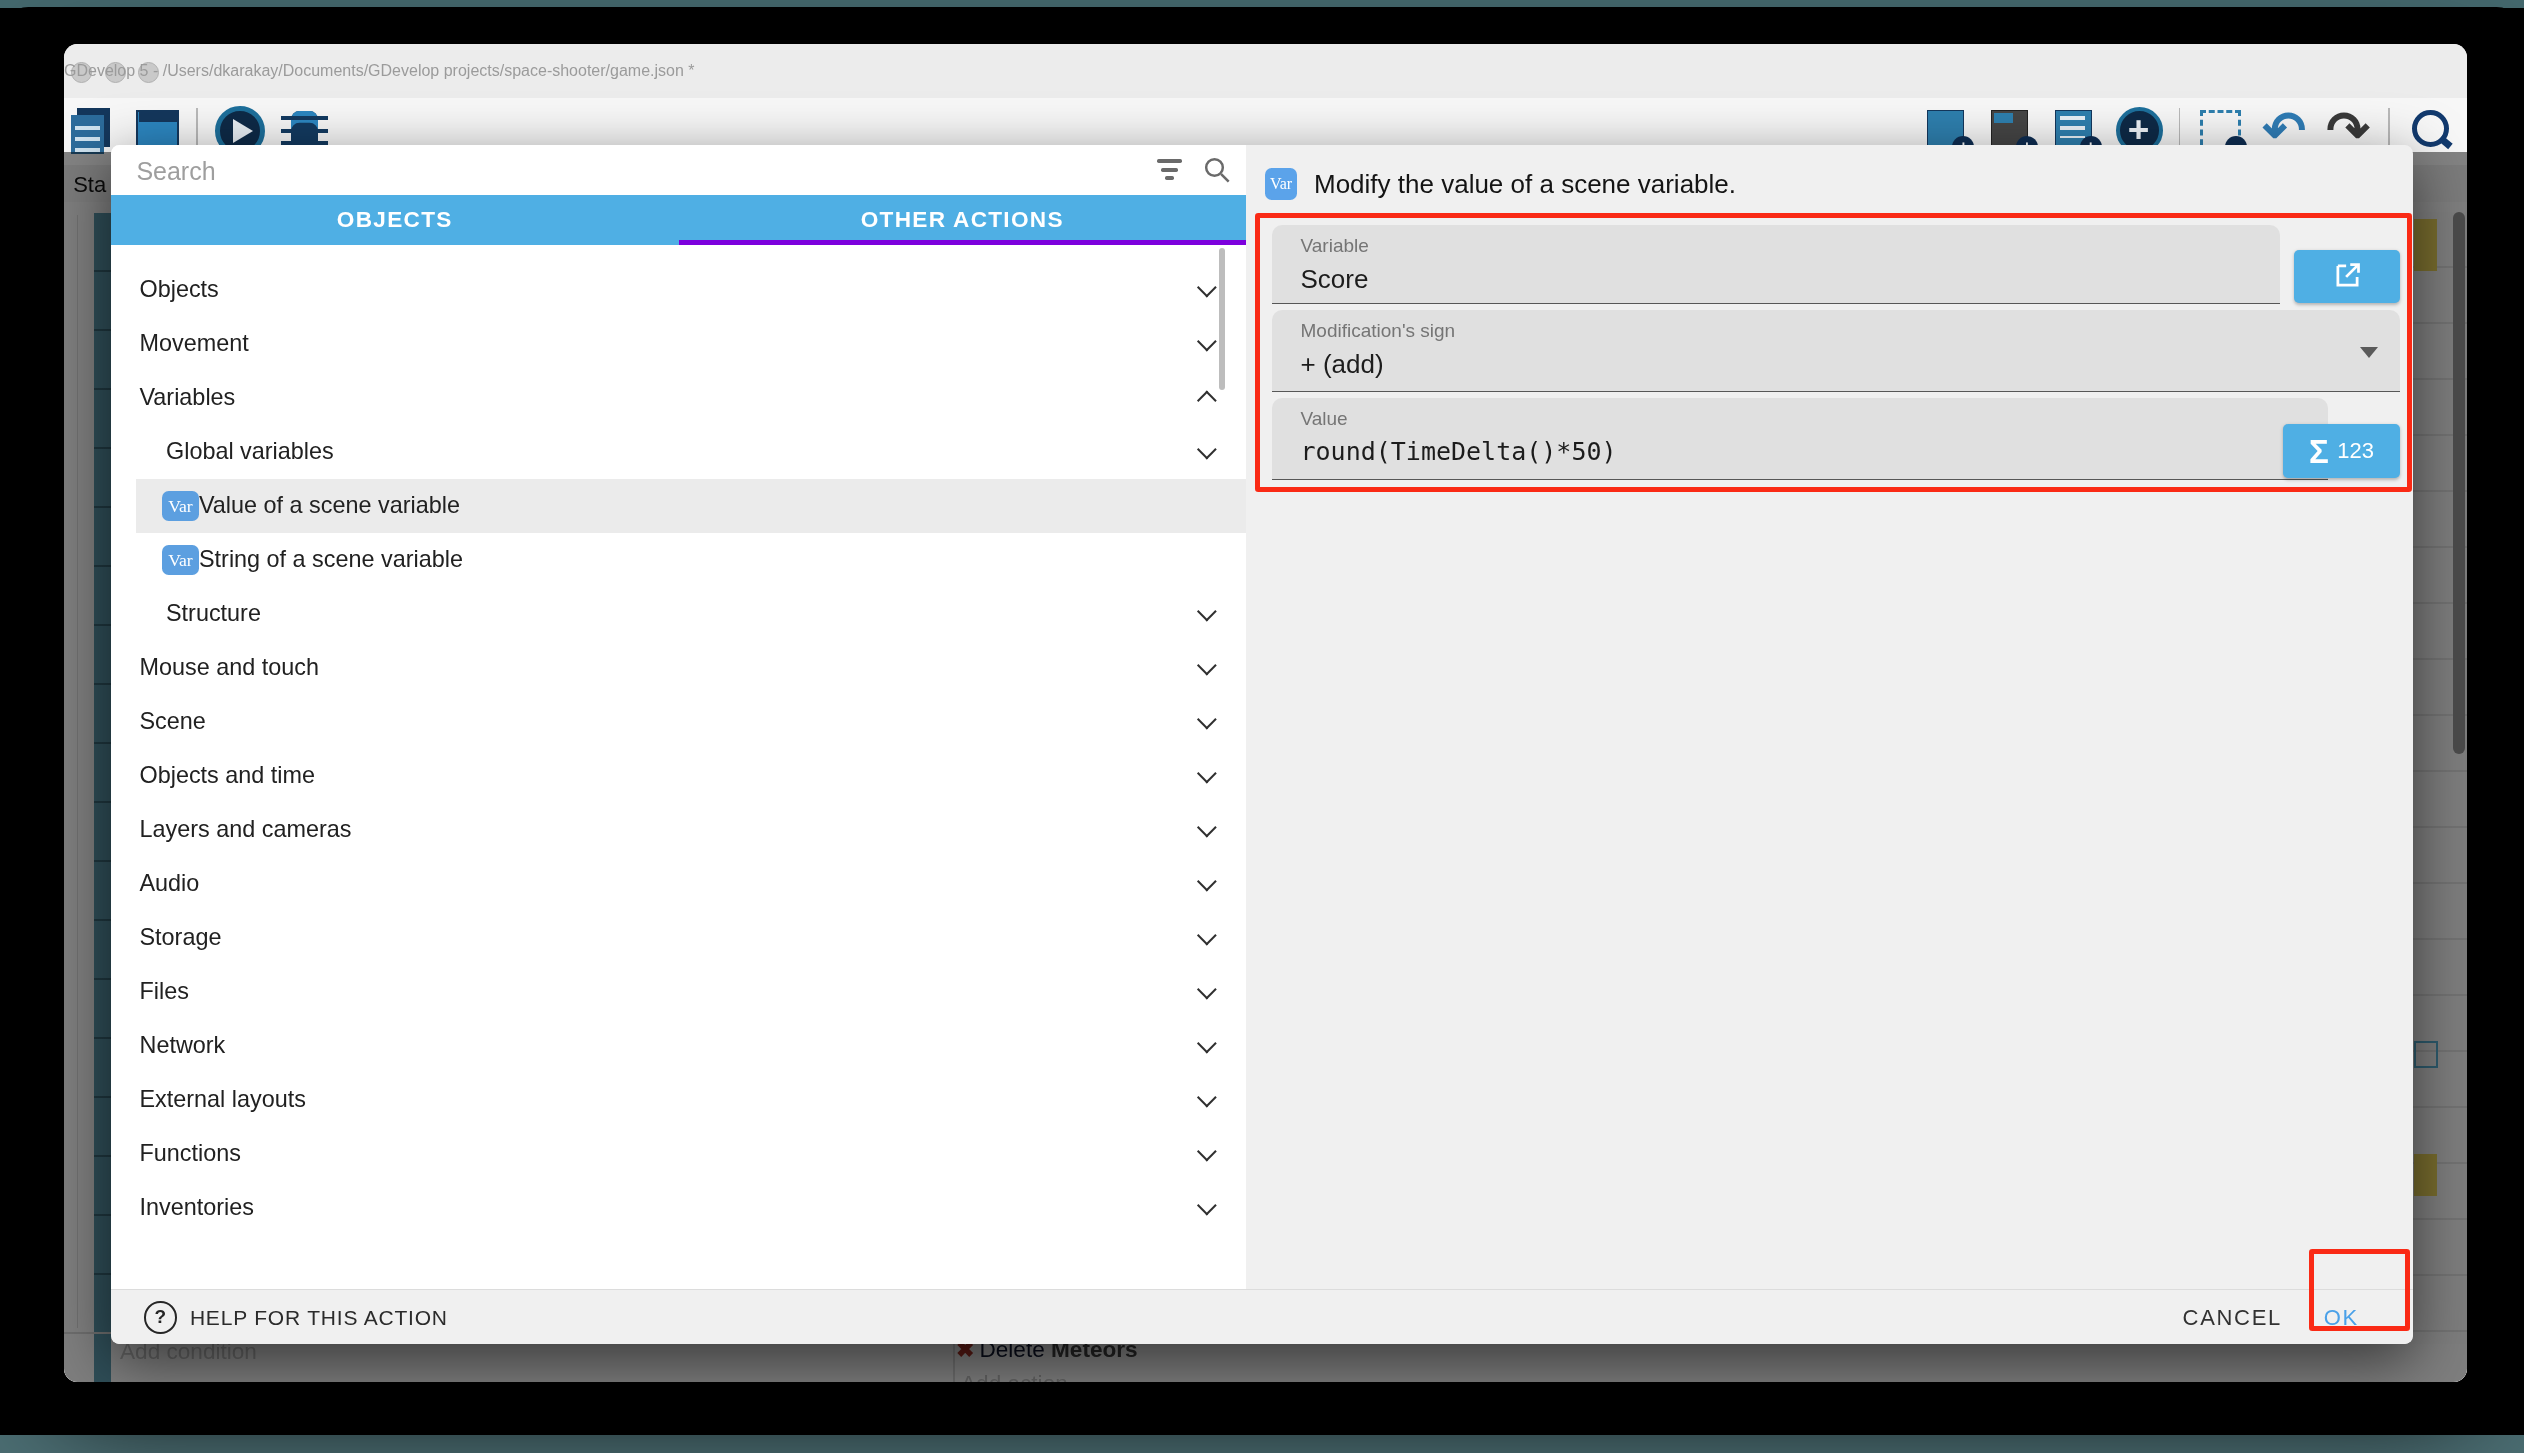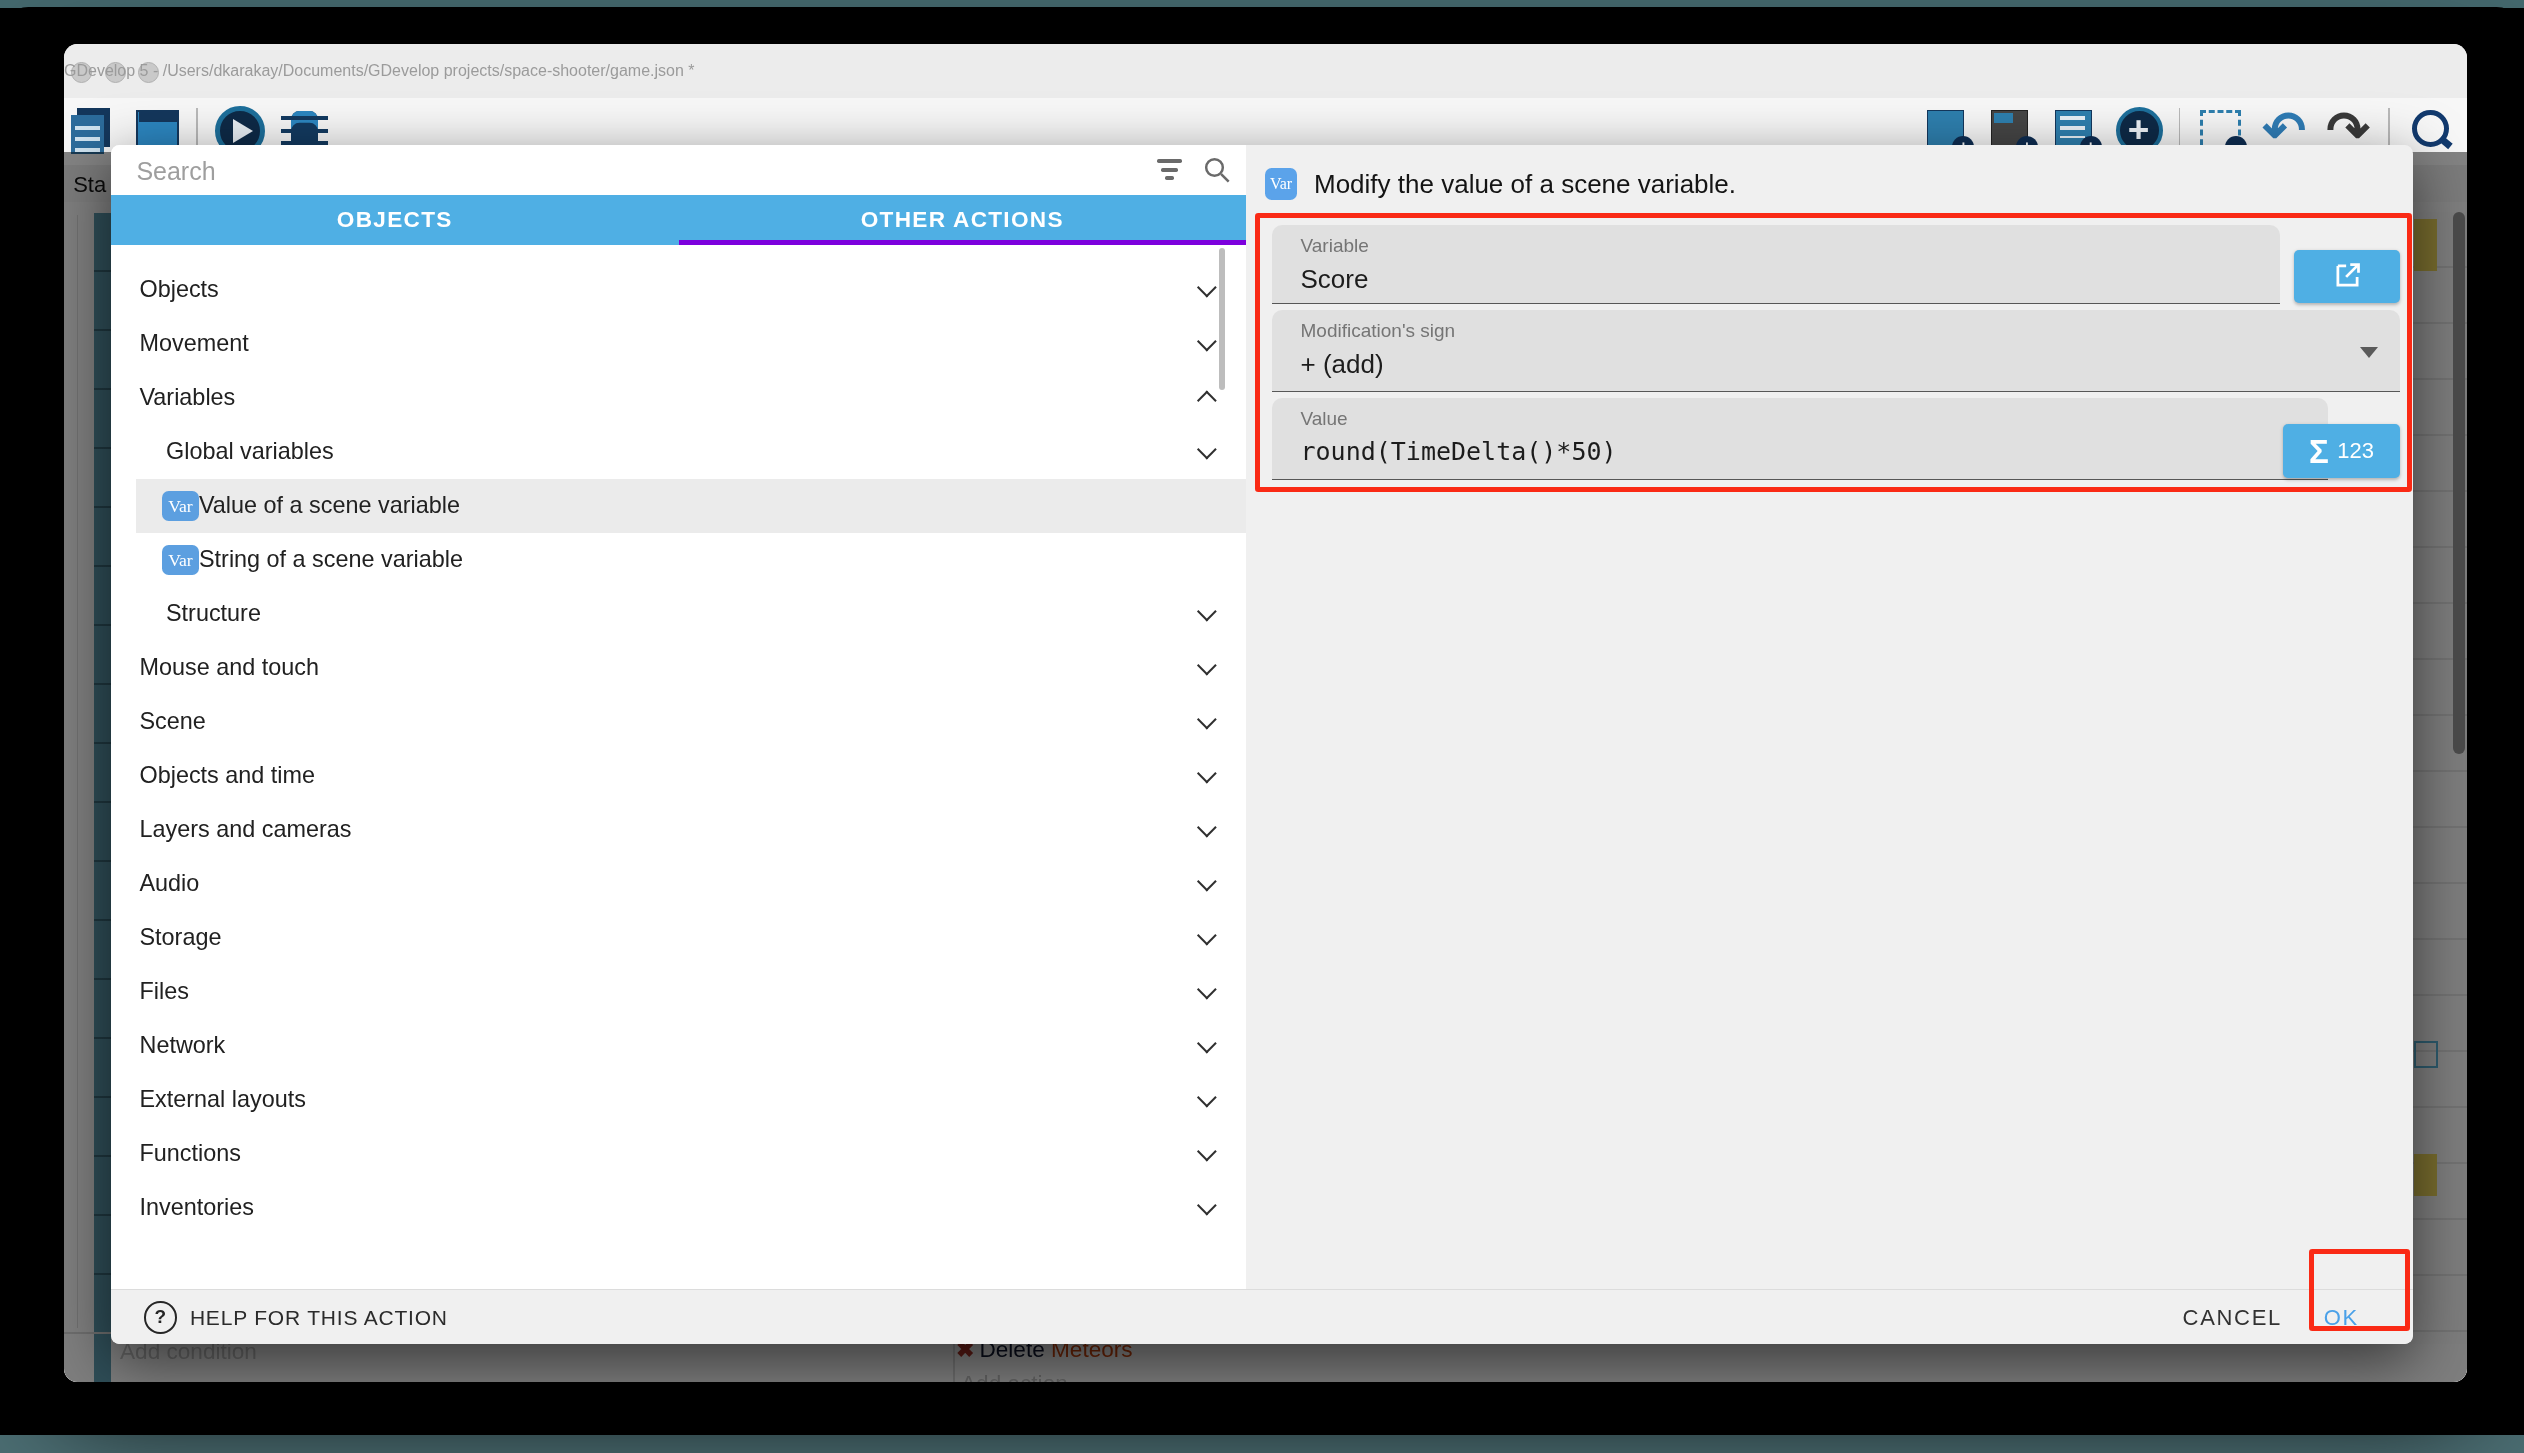--- a/index.html
+++ b/index.html
@@ -32,21 +32,21 @@
   .olive{left:2350px;width:23.4px;background:#e2cd57;}
   #olive1{top:16.7px;height:52px;} #olive2{top:952px;height:42px;}
   #tealbox{left:2350px;top:839px;width:20px;height:23.4px;border:2.5px solid #55aacd;}
   #ev-scrollbar{left:2389px;top:10px;width:11.7px;height:542px;background:#8f8f8f;border-radius:5.9px;}
   #bot-divider{left:889px;top:1132px;width:1.7px;height:50px;background:#cfcfcf;}
   #bot-teal{left:31px;top:1132px;width:4.2px;height:50px;background:#5a93a6;}
   #bot-hline{left:0px;top:1130px;width:49px;height:1.7px;background:#cfcfcf;}
   #add-condition{left:56px;top:1137px;font-size:22.6px;color:#b9b9b9;}
   #delete-row{left:892px;top:1135px;font-size:22.6px;color:#101830;}
   #delete-x{color:#a93226;font-weight:bold;margin-right:5px;font-size:22px;}
-  #delete-obj{font-weight:normal;color:#c2410c;}
+  #delete-obj{font-weight:bold;color:#404040;}
   #add-action{left:897px;top:1169px;font-size:22.6px;color:#b9b9b9;}
   #dim{left:0;top:54px;width:2403px;height:1284px;background:rgba(0,0,0,.47);z-index:5;}
   
   #toolbar-left{left:5px;top:5.9px;display:flex;align-items:center;gap:16.7px;height:55px;}
   #toolbar-right{right:13.4px;top:5.9px;display:flex;align-items:center;gap:16.7px;height:55px;}
   .tsep{width:1.7px;height:47px;background:rgba(0,0,0,.25);}
   .ticon{position:relative;width:47px;height:50px;flex:none;}
   .badge{position:absolute;right:-3.3px;bottom:-1.7px;width:22px;height:22px;border-radius:50%;
     background:#0e2d52;color:#fff;font:bold 16px/21px "Liberation Sans",sans-serif;text-align:center;}
   .icon-project-manager::before{content:"";position:absolute;left:8.4px;top:1.7px;width:33px;height:39px;background:#14375c;}

